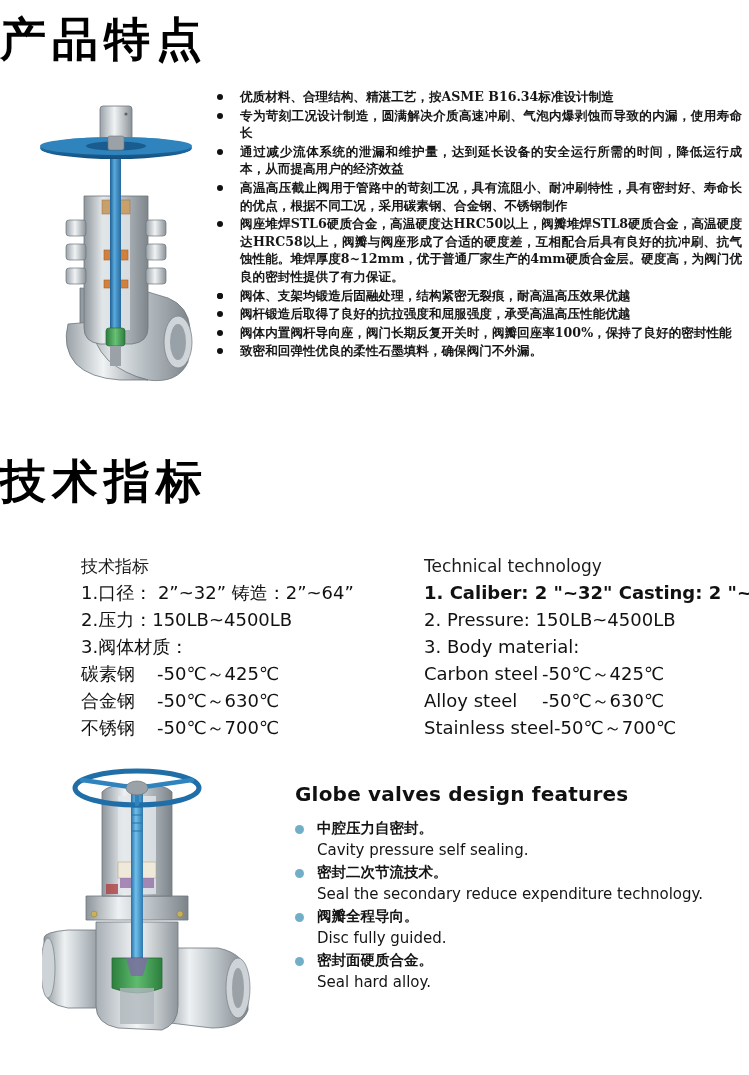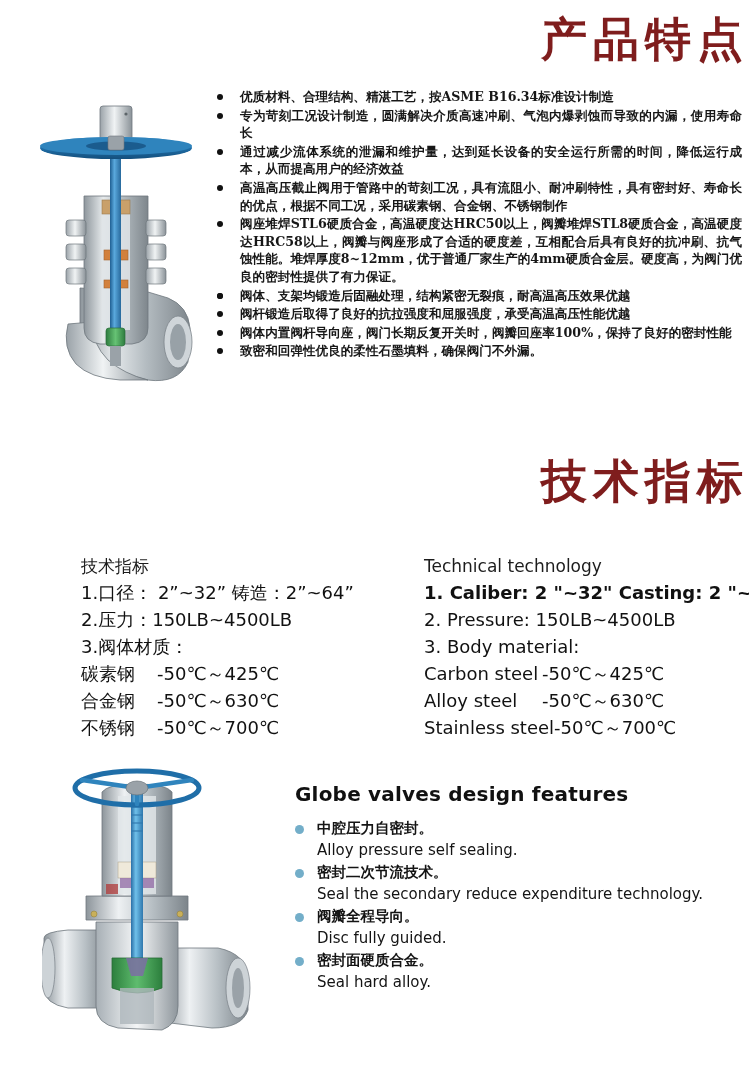--- a/index.html
+++ b/index.html
@@ -10,26 +10,26 @@
     color:#1a1a1a;
     position:relative;
     overflow:hidden;
   }
   .page{position:relative;width:749px;height:1075px;}
 
   
   .section-title{
     position:absolute;
     width:100%;
-    text-align:right;
+    text-align:left;
     font-family:"DejaVu Serif","Liberation Serif",serif;
     font-weight:700;
     font-size:46px;
     letter-spacing:6px;
-    color:#7f1d1d;
+    color:#000000;
     line-height:1;
   }
   #title-products{top:16px;}
   #title-specs{top:458px;}
 
   
   #features-block{
     position:absolute;
     left:214px;top:88px;width:528px;
   }
@@ -315,21 +315,21 @@
       <ellipse cx="95" cy="26" rx="11" ry="7" fill="#9aa2a8" stroke="#6f777d" stroke-width=".7"></ellipse>
     </svg>
   </div>
 
   <div id="design-block">
     <div class="design-head-en">Globe valves design features</div>
     <ul class="design-list">
       <li>
         <span class="bdot"></span>
         <div class="d-cn">中腔压力自密封。</div>
-        <div class="d-en">Alloy pressure  self  sealing.</div>
+        <div class="d-en">Cavity pressure  self  sealing.</div>
       </li>
       <li>
         <span class="bdot"></span>
         <div class="d-cn">密封二次节流技术。</div>
         <div class="d-en">Seal the secondary reduce expenditure technology.</div>
       </li>
       <li>
         <span class="bdot"></span>
         <div class="d-cn">阀瓣全程导向。</div>
         <div class="d-en">Disc fully guided.</div>

